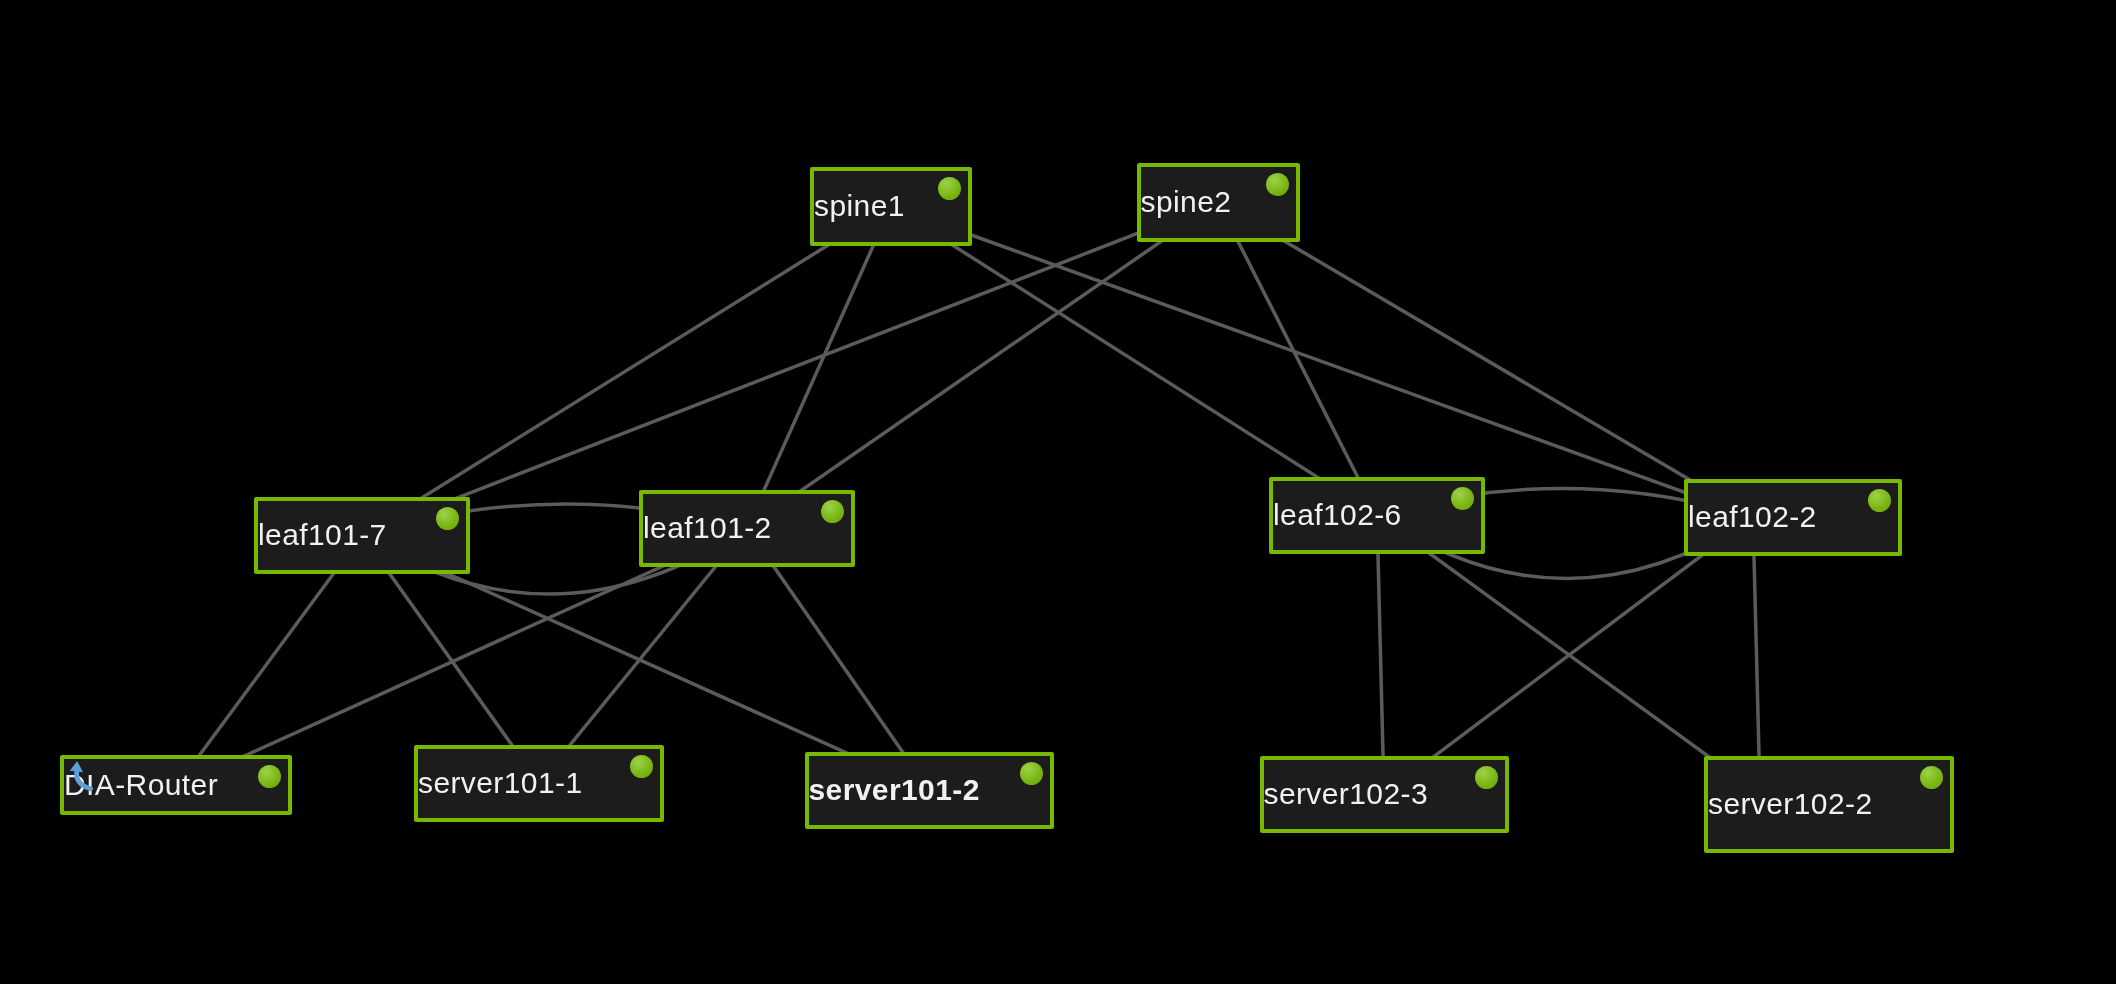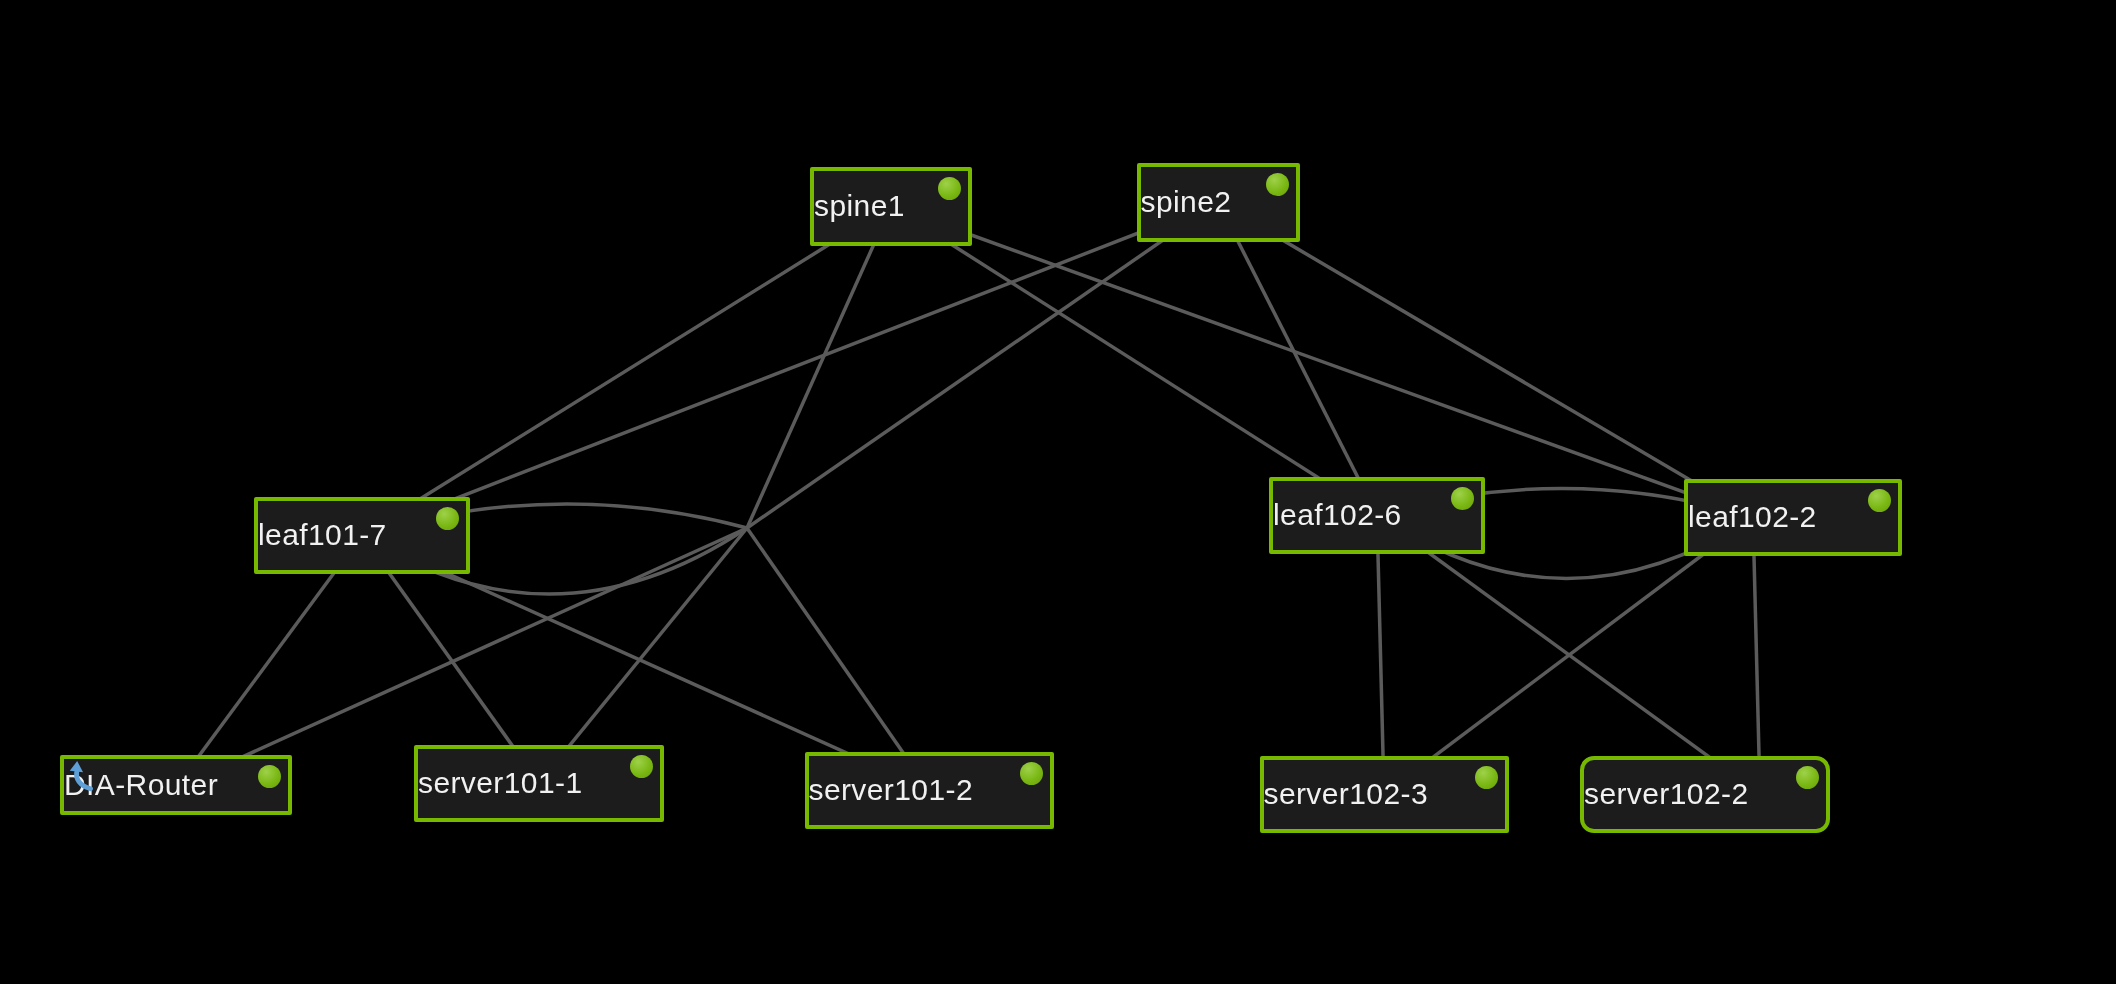--- a/index.html
+++ b/index.html
@@ -84,45 +84,49 @@
       <span class="dot"></span>
     </div>
     <div class="node" style="left: 1136.5px; top: 162.5px; width: 163px; height: 79px;">
       <span class="label">spine2</span>
       <span class="dot"></span>
     </div>
     <div class="node" style="left: 254px; top: 496.5px; width: 216px; height: 77px;">
       <span class="label">leaf101-7</span>
       <span class="dot"></span>
     </div>
+    <div class="node" style="left: 639px; top: 489.5px; width: 216px; height: 77px;">
+      <span class="label">leaf101-2</span>
+      <span class="dot"></span>
+    </div>
     <div class="node" style="left: 1269px; top: 476.5px; width: 216px; height: 77px;">
       <span class="label">leaf102-6</span>
       <span class="dot"></span>
     </div>
     <div class="node" style="left: 1644px; top: 478.5px; width: 218px; height: 77px; margin-left: 40px;">
       <span class="label">leaf102-2</span>
       <span class="dot"></span>
     </div>
     <div class="node" style="left: 60px; top: 747px; width: 232px; height: 60px; margin-top: 8px;">
       <svg class="ext-icon" viewBox="0 0 30 30">
         <path d="M23 27 C 13 24, 8 18, 10.5 9" fill="none" stroke="#5d9fd6" stroke-width="4.5" stroke-linecap="round"></path>
         <path d="M3.5 10 L10.5 1 L16 11.5 Z" fill="#5d9fd6"></path>
       </svg>
       <span class="label">DIA-Router</span>
       <span class="dot"></span>
     </div>
     <div class="node" style="left: 414px; top: 744.5px; width: 250px; height: 77px;">
       <span class="label">server101-1</span>
       <span class="dot"></span>
     </div>
-    <div class="node" style="left: 804.5px; top: 751.5px; width: 249px; height: 77px;">
+    <div class="node" style="left: 804.5px; top: 751.5px; width: 249px; height: 77px; font-weight: bold;">
       <span class="label">server101-2</span>
       <span class="dot"></span>
     </div>
     <div class="node" style="left: 1259.5px; top: 755.5px; width: 249px; height: 77px;">
       <span class="label">server102-3</span>
       <span class="dot"></span>
     </div>
-    <div class="node" style="left: 1580px; top: 755.5px; width: 250px; height: 77px; border-radius: 14px;">
+    <div class="node" style="left: 1704px; top: 755.5px; width: 250px; height: 97px;">
       <span class="label">server102-2</span>
       <span class="dot"></span>
     </div>
   </div>
 
 </body></html>

